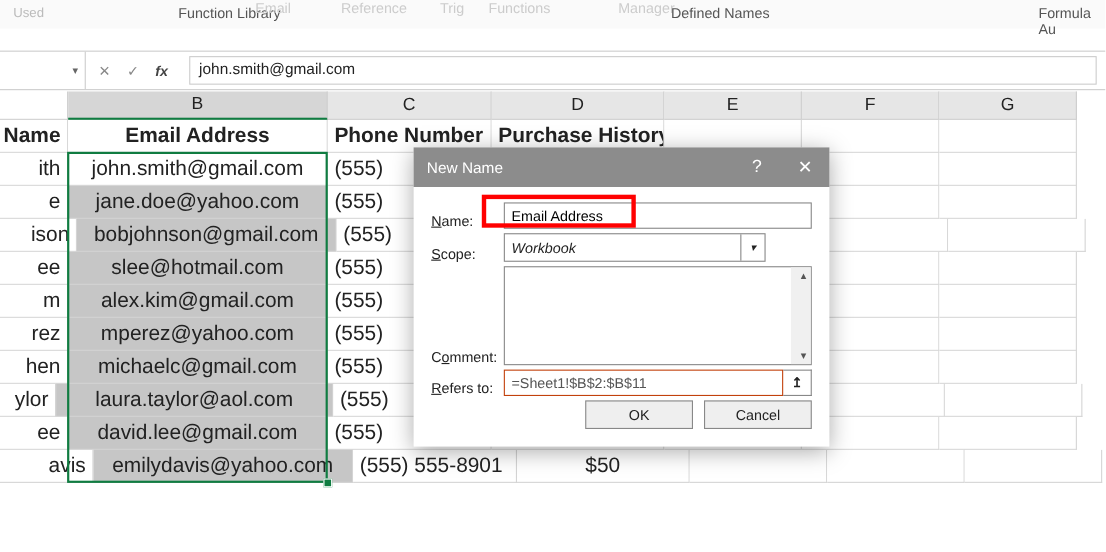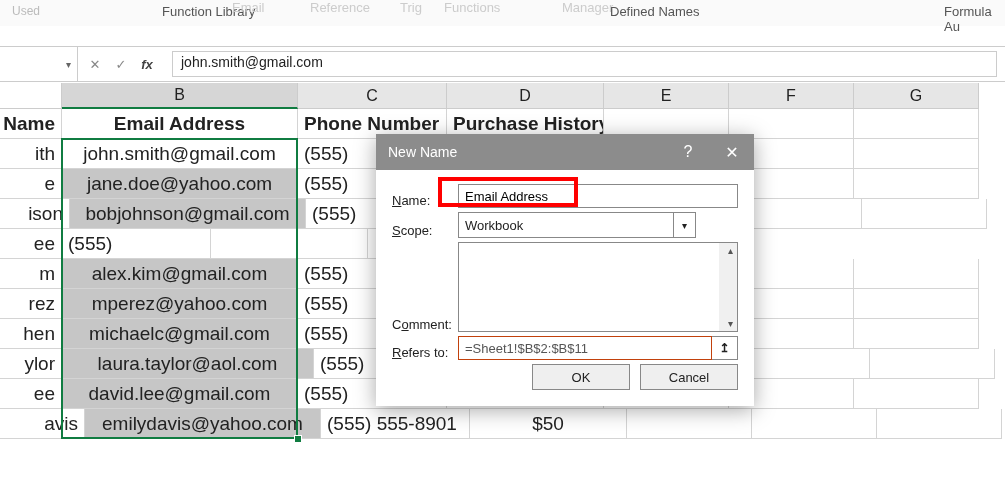--- a/index.html
+++ b/index.html
@@ -41,21 +41,21 @@
   
   .dialog { position: absolute; left: 376px; top: 134px; width: 378px; background: #fff; box-shadow: 0 4px 20px rgba(0,0,0,.35); font-size: 13px; }
   .dialog-title { height: 36px; background: #8c8c8c; color: #fff; display: flex; align-items: center; padding-left: 12px; font-size: 14px; }
   .dialog-title .sp { flex: 1; }
   .dlg-tbtn { width: 44px; height: 36px; display: flex; align-items: center; justify-content: center; color: #fff; font-size: 16px; }
   .dlg-body { padding: 14px 16px 16px 16px; }
   .dlg-row { display: flex; align-items: flex-end; margin-bottom: 4px; }
   .dlg-lbl { width: 66px; padding-top: 3px; }
   .dlg-lbl .ul { text-decoration: underline; }
   .dlg-inp { flex: 1; height: 24px; border: 1px solid #888; padding: 2px 6px; font-size: 13px; }
-  .dlg-sel { flex: 1; height: 26px; border: 1px solid #888; display: flex; align-items: center; padding: 0 6px; position: relative; width: 100%; max-width: 238px; }
+  .dlg-sel { flex: 1; height: 26px; border: 1px solid #888; display: flex; align-items: center; padding: 0 6px; position: relative; width: 100%; max-width: 238px; font-style: italic; }
   .dlg-sel .dd { position: absolute; right: 0; top: 0; bottom: 0; width: 22px; border-left: 1px solid #888; display: flex; align-items: center; justify-content: center; font-size: 10px; }
   .dlg-ta { flex: 1; border: 1px solid #888; height: 90px; position: relative; }
   .dlg-ta .scroll { position: absolute; right: 0; top: 0; bottom: 0; width: 18px; background: #f0f0f0; }
   .dlg-ta .sc-up { position: absolute; top: 2px; right: 4px; font-size: 10px; color: #555; }
   .dlg-ta .sc-dn { position: absolute; bottom: 2px; right: 4px; font-size: 10px; color: #555; }
   .refers-wrap { flex: 1; display: flex; }
   .refers-inp { flex: 1; height: 24px; border: 1px solid #c2410c; padding: 2px 6px; font-size: 13px; color: #555; }
   .refers-btn { width: 26px; height: 24px; border: 1px solid #888; border-left: none; display: flex; align-items: center; justify-content: center; font-size: 12px; font-weight: 700; }
   .dlg-btns { display: flex; justify-content: flex-end; gap: 10px; margin-top: 4px; }
   .dlg-btn { width: 98px; height: 26px; border: 1px solid #888; background: #efefef; display: flex; align-items: center; justify-content: center; font-size: 13px; }
@@ -132,20 +132,21 @@
         <div class="cell colA" style="width:70px">ison</div>
         <div class="cell sel" style="width:236px">bobjohnson@gmail.com</div>
         <div class="cell" style="width:149px;justify-content:flex-start">(555)</div>
         <div class="cell" style="width:157px"></div>
         <div class="cell" style="width:125px"></div>
         <div class="cell" style="width:125px"></div>
         <div class="cell" style="width:125px"></div>
       </div>
       <div class="row">
         <div class="cell colA" style="width:62px">ee</div>
+        <div class="cell sel" style="width:236px">slee@hotmail.com</div>
         <div class="cell" style="width:149px;justify-content:flex-start">(555)</div>
         <div class="cell" style="width:157px"></div>
         <div class="cell" style="width:125px"></div>
         <div class="cell" style="width:125px"></div>
         <div class="cell" style="width:125px"></div>
       </div>
       <div class="row">
         <div class="cell colA" style="width:62px">m</div>
         <div class="cell sel" style="width:236px">alex.kim@gmail.com</div>
         <div class="cell" style="width:149px;justify-content:flex-start">(555)</div>
@@ -166,21 +167,21 @@
       <div class="row">
         <div class="cell colA" style="width:62px">hen</div>
         <div class="cell sel" style="width:236px">michaelc@gmail.com</div>
         <div class="cell" style="width:149px;justify-content:flex-start">(555)</div>
         <div class="cell" style="width:157px"></div>
         <div class="cell" style="width:125px"></div>
         <div class="cell" style="width:125px"></div>
         <div class="cell" style="width:125px"></div>
       </div>
       <div class="row">
-        <div class="cell colA" style="width:62px">ylor</div>
+        <div class="cell colA" style="width:51px">ylor</div>
         <div class="cell sel" style="width:252px">laura.taylor@aol.com</div>
         <div class="cell" style="width:149px;justify-content:flex-start">(555)</div>
         <div class="cell" style="width:157px"></div>
         <div class="cell" style="width:125px"></div>
         <div class="cell" style="width:125px"></div>
         <div class="cell" style="width:125px"></div>
       </div>
       <div class="row">
         <div class="cell colA" style="width:62px">ee</div>
         <div class="cell sel" style="width:236px">david.lee@gmail.com</div>

